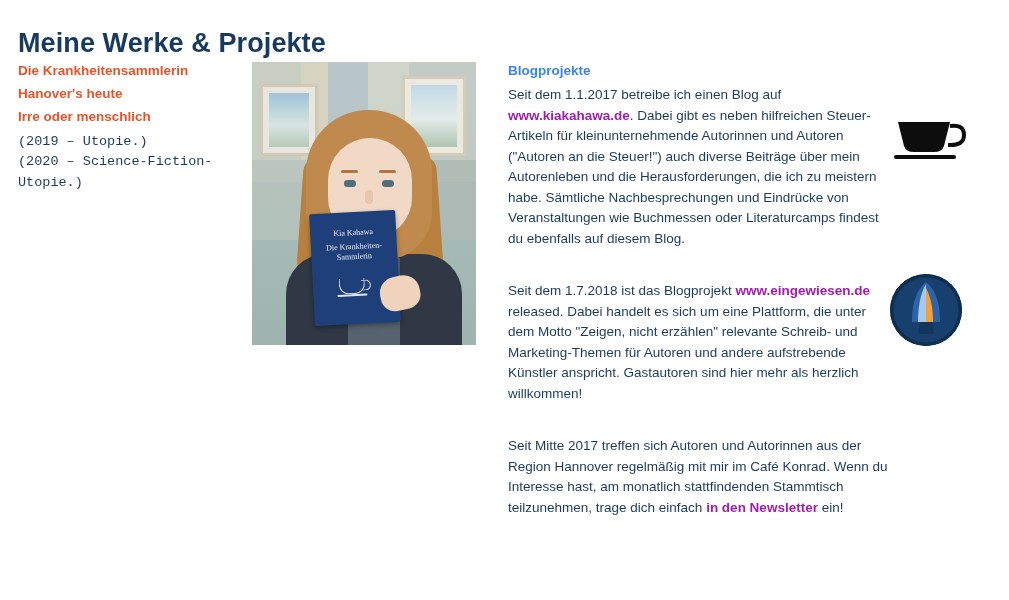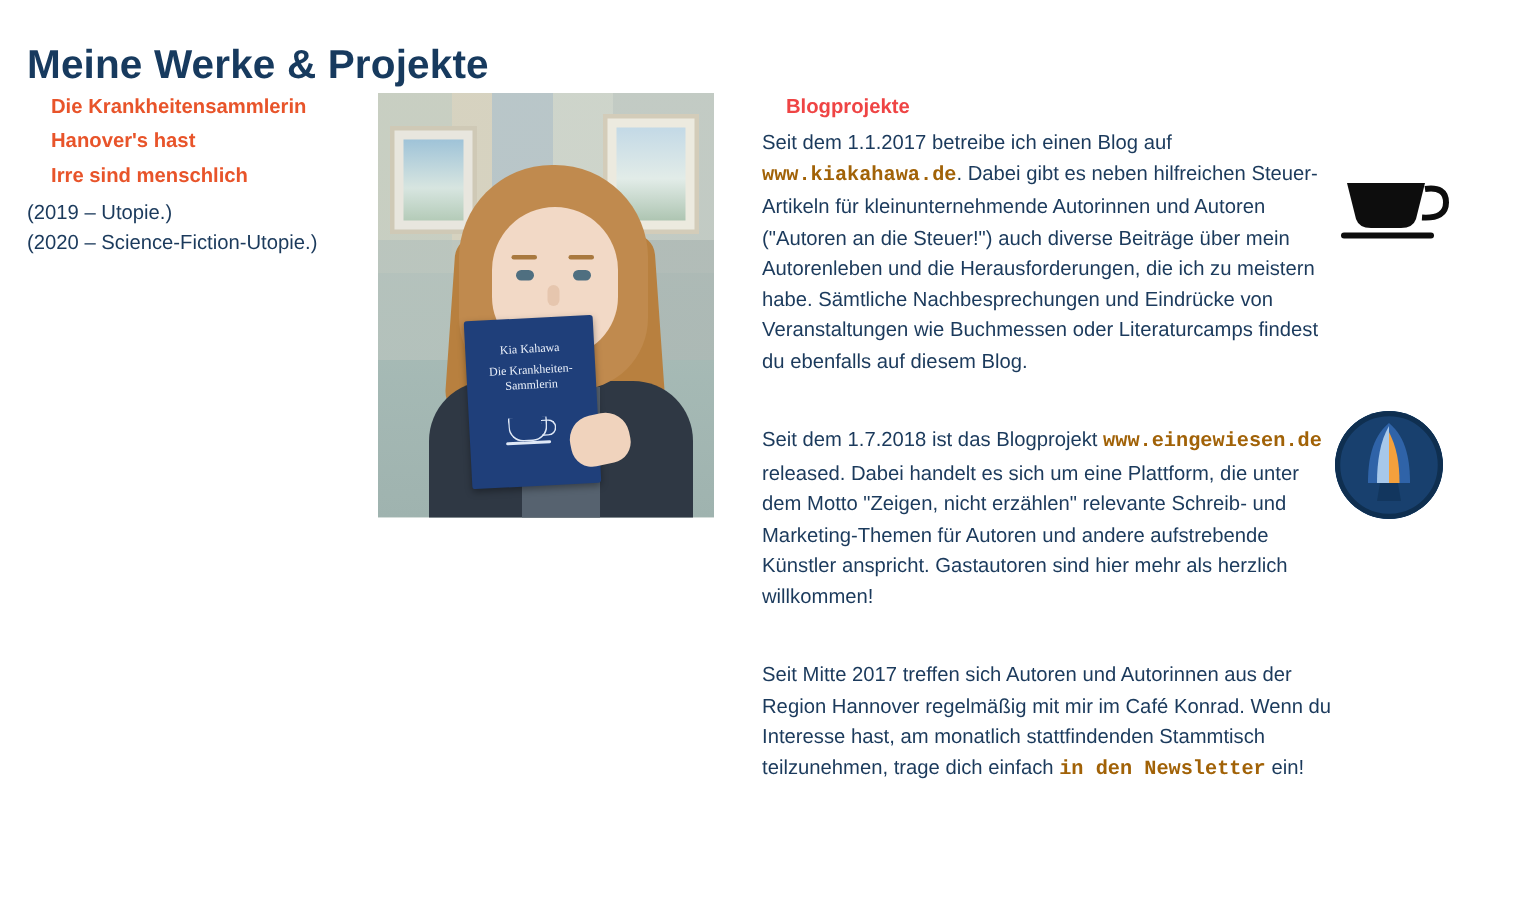--- a/index.html
+++ b/index.html
@@ -47,40 +47,39 @@
   .col-right {
     position: absolute;
     left: 508px;
     top: 62px;
     width: 380px;
   }
   .subhead {
     font-size: 13.5px;
     font-weight: bold;
     color: #e8542a;
-    margin: 0 0 5px 16px;
+    margin: 0 0 5px 0;
     line-height: 1.35;
   }
   .subhead.blue {
-    color: #ef4444;
+    color: #3b82f6;
   }
   p.body {
     font-size: 13.5px;
     line-height: 1.52;
     margin: 0 0 20px 0;
     color: #1b3a5c;
   }
   p.body.last {
     margin-bottom: 0;
   }
   a.link {
-    color: #a16207;
+    color: #a21caf;
     font-weight: bold;
     text-decoration: none;
-    font-family: Liberation Mono, monospace;
   }
   .right-block {
     margin-bottom: 18px;
   }
   .right-block p.body {
     margin-bottom: 0;
   }
   .gap {
     height: 14px;
   }
@@ -298,29 +297,29 @@
 
   <h1 class="page-title">Meine Werke &amp; Projekte</h1>
 
   <div class="col-left">
 
     <div>
       <div class="subhead">Die Krankheitensammlerin</div>
     </div>
 
     <div>
-      <div class="subhead">Hanover's hast</div>
+      <div class="subhead">Hanover's heute</div>
     </div>
 
     <div>
-      <div class="subhead">Irre sind menschlich</div>
+      <div class="subhead">Irre oder menschlich</div>
     </div>
 
     <div>
-      <p class="body last" style="white-space: pre-line;">(2019 – Utopie.)
+      <p class="body last" style="white-space: pre-line; font-family: Liberation Mono, monospace;">(2019 – Utopie.)
 (2020 – Science-Fiction-Utopie.)</p>
     </div>
 
   </div>
 
   <div class="col-mid-img">
     <div class="photo">
       <div class="shelf"></div>
       <div class="shelf2"></div>
       <div class="frame">

